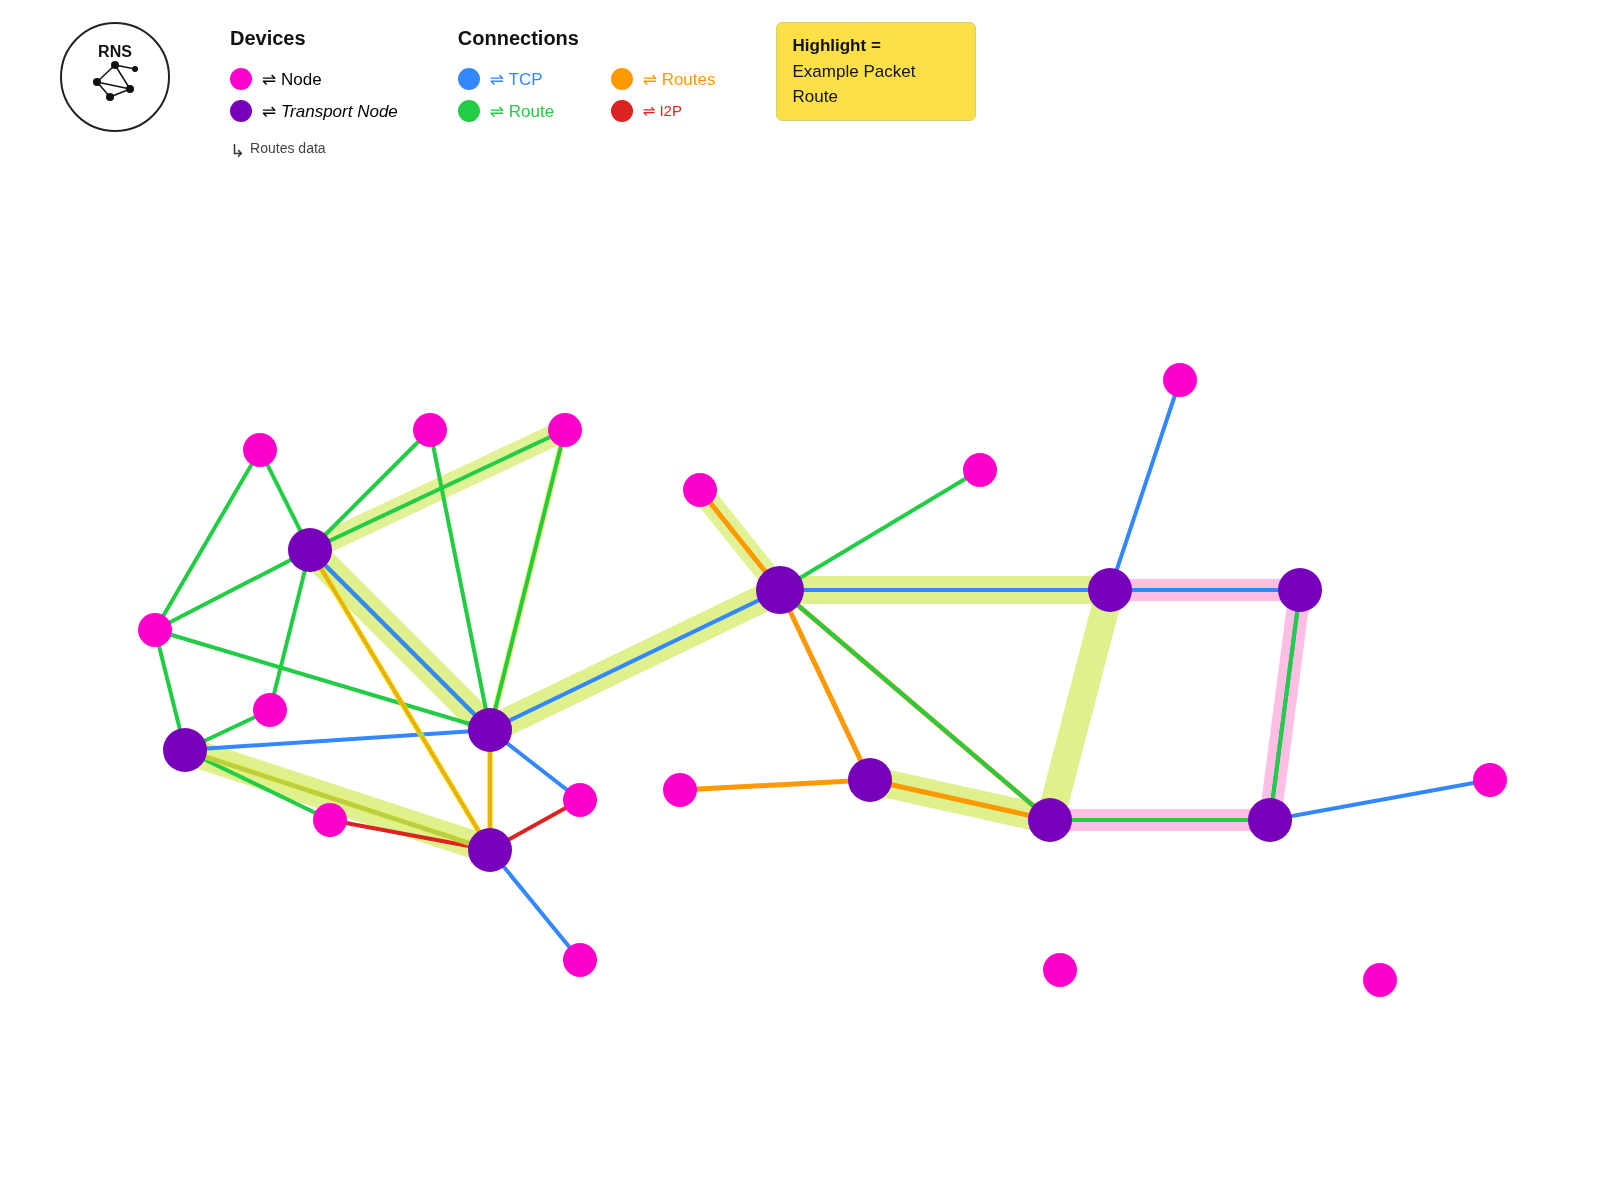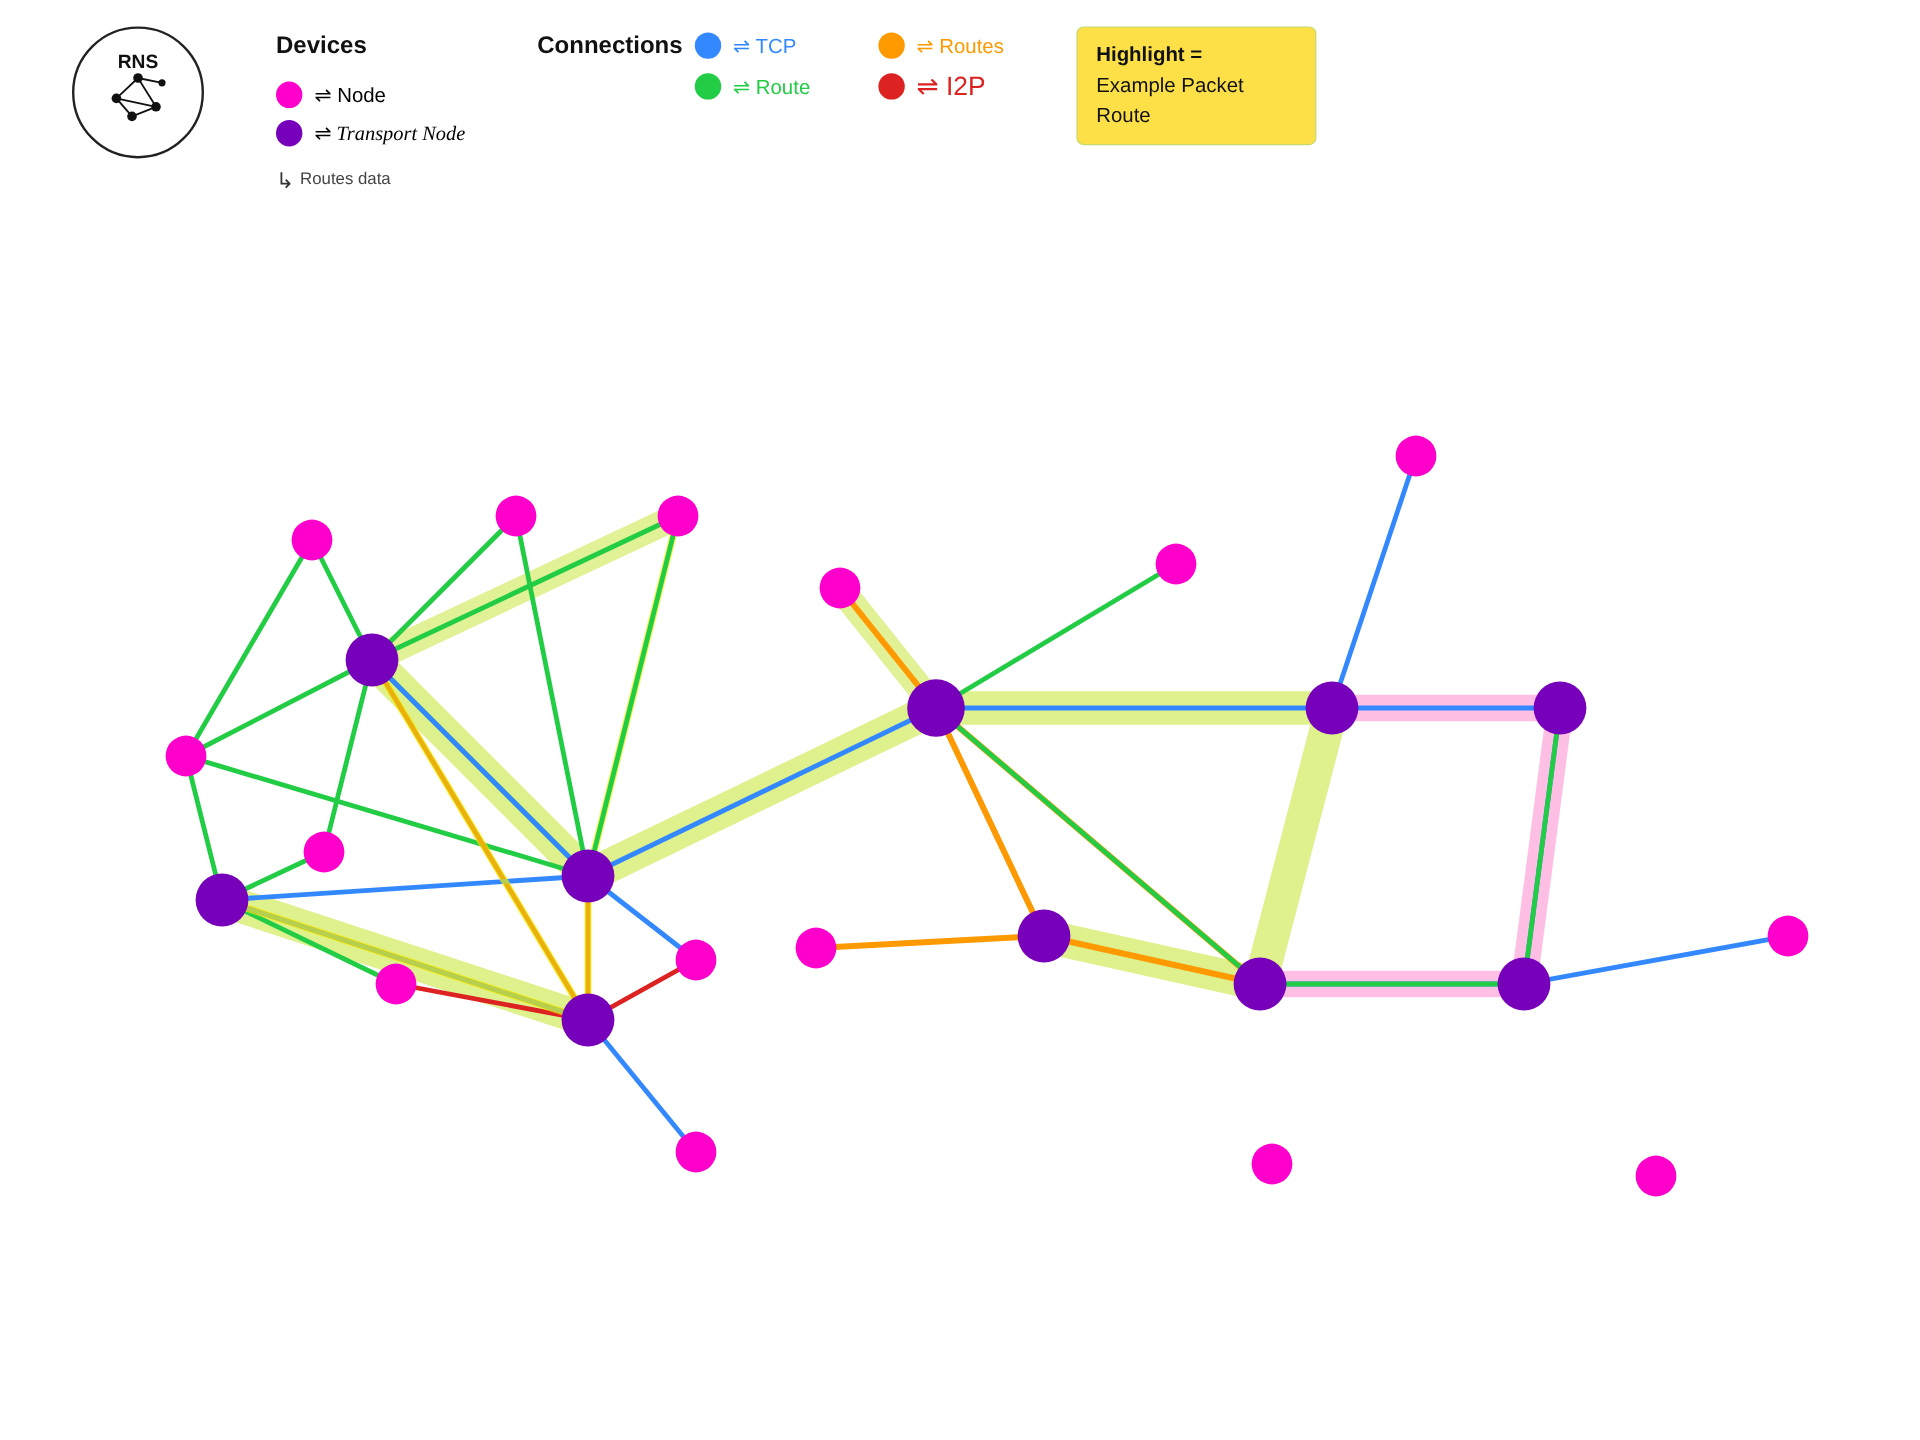--- a/index.html
+++ b/index.html
@@ -57,21 +57,21 @@
 
     .legend-dot {
       width: 22px;
       height: 22px;
       border-radius: 50%;
       flex-shrink: 0;
     }
 
     .legend-connections {
       display: flex;
-      flex-direction: row;
+      flex-direction: column;
       gap: 10px;
       padding-top: 5px;
     }
 
     .conn-grid {
       display: grid;
       grid-template-columns: 1fr 1fr;
       gap: 10px 48px;
     }
 
@@ -132,21 +132,21 @@
   </div>
 
   <div class="legend-devices">
     <div class="legend-section-title">Devices</div>
     <div class="legend-item">
       <div class="legend-dot" style="background:#ff00cc;"></div>
       <span style="font-size:17px;text-align:right;">⇌ <span>Node</span></span>
     </div>
     <div class="legend-item">
       <div class="legend-dot" style="background:#7700bb;"></div>
-      <span style="font-size:17px;font-family:Liberation Serif, serif;">⇌ <em>Transport Node</em></span>
+      <span style="font-size:17px;">⇌ <em>Transport Node</em></span>
     </div>
     <div class="routes-note">
       <span class="arrow-curve">↳</span>
       <span>Routes data</span>
     </div>
   </div>
 
   <div class="legend-connections">
     <div class="legend-section-title">Connections</div>
     <div class="conn-grid">
@@ -157,21 +157,21 @@
       <div class="legend-item">
         <div class="legend-dot" style="background:#ff9900;"></div>
         <span style="color:#ff9900; font-size:17px;">⇌ <span>Routes</span></span>
       </div>
       <div class="legend-item">
         <div class="legend-dot" style="background:#22cc44;"></div>
         <span style="color:#22cc44; font-size:17px;">⇌ <span>Route</span></span>
       </div>
       <div class="legend-item">
         <div class="legend-dot" style="background:#dd2222;"></div>
-        <span style="color:#dd2222; font-size:22px;">⇌ <span>I2P</span></span>
+        <span style="color:#dd2222; font-size:15px;">⇌ <span>I2P</span></span>
       </div>
     </div>
   </div>
 
   <div class="highlight-box">
     <div style="font-weight:bold; font-size:17px;">Highlight =</div>
     <div style="font-size:17px;">Example Packet Route</div>
   </div>
 </div>
 

